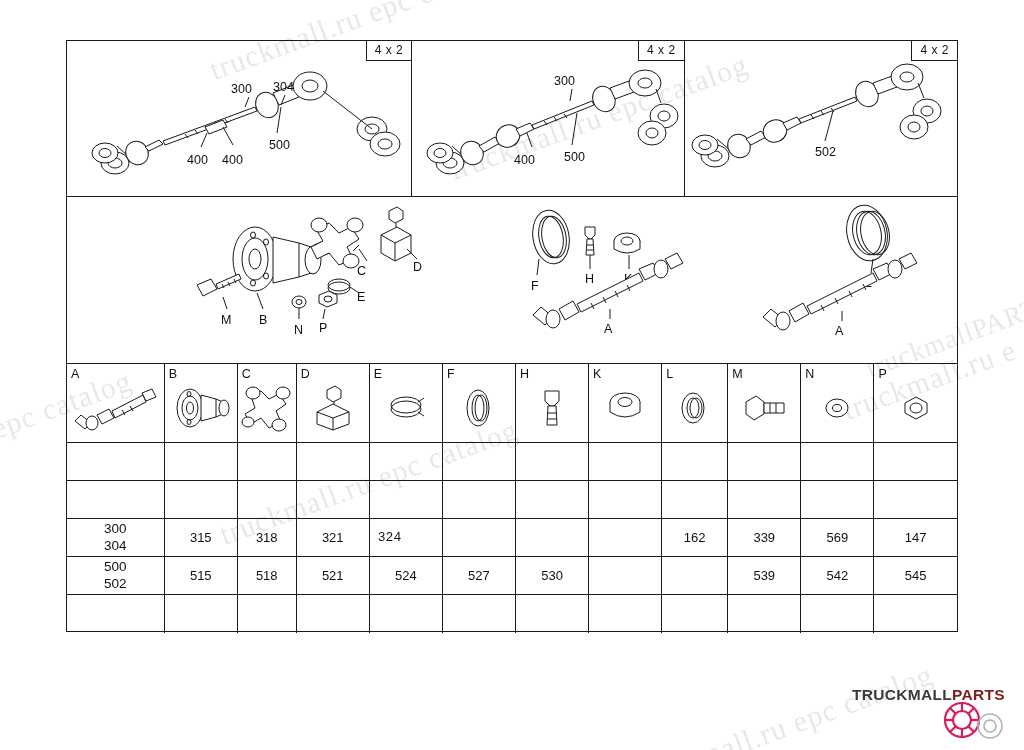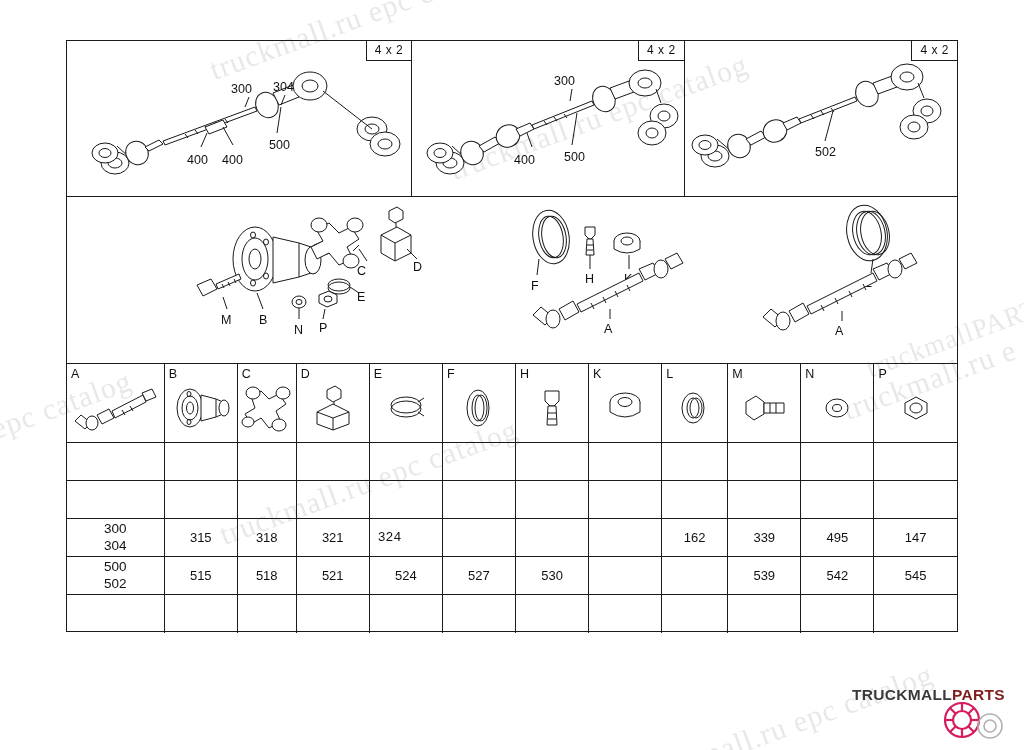--- a/index.html
+++ b/index.html
@@ -674,21 +674,21 @@
           <td class="rownum">
                 <div class="numcell"></div>
               </td>
           <td class="rownum">
                 <div class="numcell">162</div>
               </td>
           <td class="rownum">
                 <div class="numcell">339</div>
               </td>
           <td class="rownum">
-                <div class="numcell">495</div>
+                <div class="numcell">569</div>
               </td>
           <td class="rownum">
                 <div class="numcell">147</div>
               </td>
         </tr>
 
         <tr>
           <td class="rownum">
             <div class="pairnum">
               <span>500</span>

